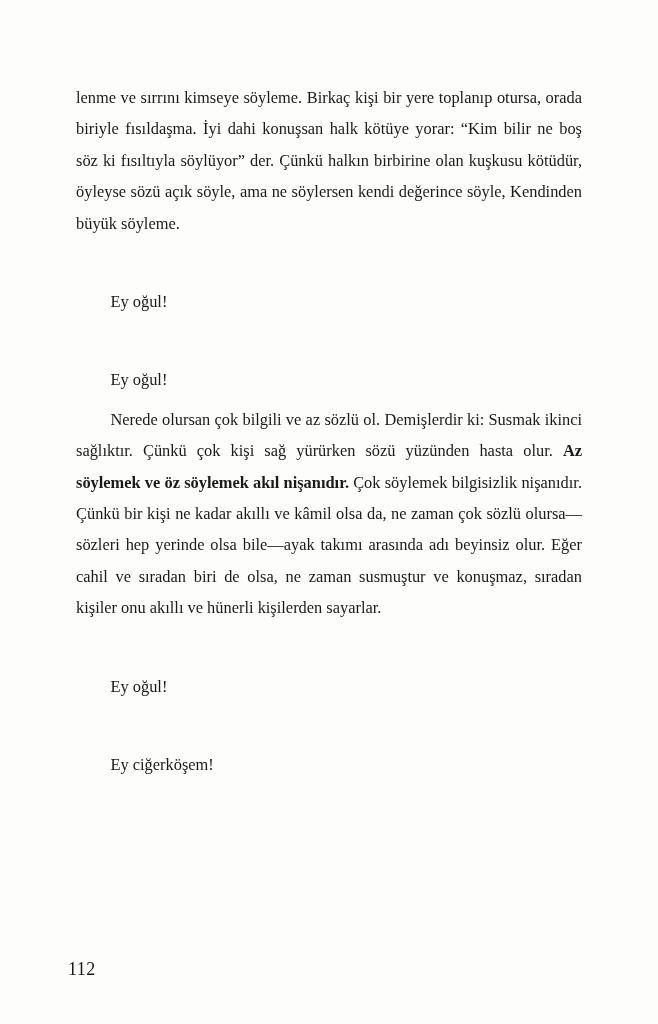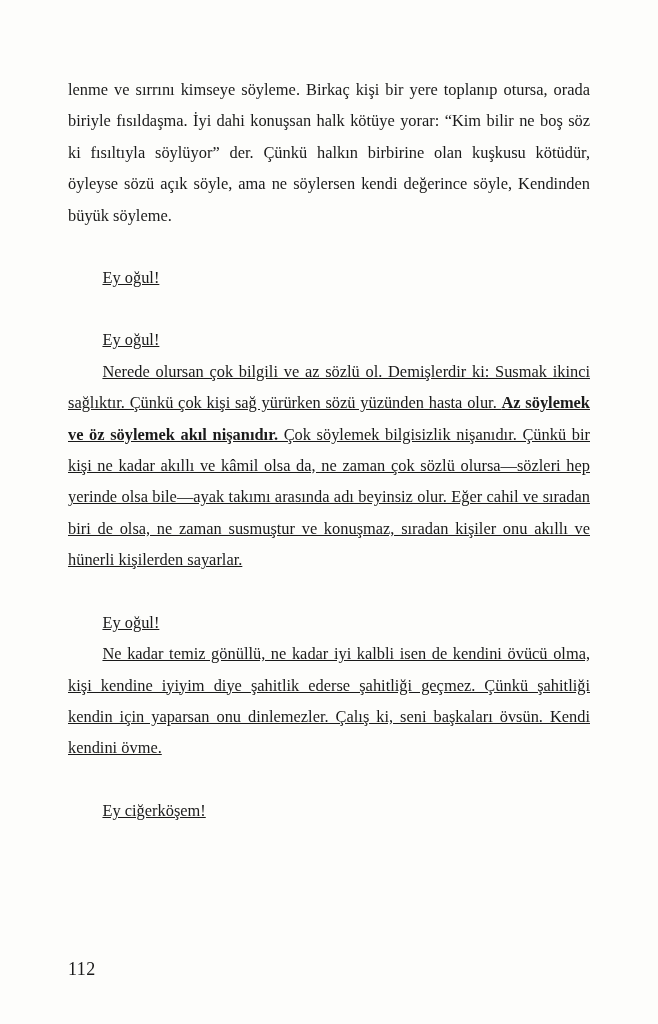--- a/index.html
+++ b/index.html
@@ -22,26 +22,25 @@
     padding: 74px 68px 0 68px;
   }
   .body-text {
     font-size: 16.4px;
     line-height: 31.4px;
     text-align: justify;
     text-justify: inter-word;
     hyphens: manual;
   }
   .para {
-    margin: 0;
+    margin: 8px;
     text-indent: 0;
   }
   .para.indent {
     text-indent: 2.1em;
-    text-decoration: underline;
   }
   .spacer {
     height: 31px;
   }
   .folio {
     position: absolute;
     left: 68px;
     bottom: 44px;
     font-size: 18px;
     letter-spacing: 0.4px;
@@ -71,21 +70,20 @@
     <p class="para indent">Ey oğul!</p>
 
     <p class="para indent">
       <span>Nerede olursan çok bilgili ve az sözlü ol. Demişlerdir ki: Susmak ikinci sağlıktır. Çünkü çok kişi sağ yürürken sözü yüzünden hasta olur. </span><b class="bold">Az söylemek ve öz söylemek akıl nişanıdır.</b><span> Çok söylemek bilgisizlik nişanıdır. Çünkü bir kişi ne kadar akıllı ve kâmil olsa da, ne zaman çok sözlü olursa—sözleri hep yerinde olsa bile—ayak takımı arasında adı beyinsiz olur. Eğer cahil ve sıradan biri de olsa, ne zaman susmuştur ve konuşmaz, sıradan kişiler onu akıllı ve hünerli kişilerden sayarlar.</span>
     </p>
 
     <div class="spacer"></div>
 
     <p class="para indent">Ey oğul!</p>
 
-    <p class="para indent">Ne kadar temiz gönüllü, ne kadar iyi kalbli isen de kendini övücü olma, kişi kendine iyiyim diye şahitlik ederse şahitliği geçmez. Çünkü şahitliği kendin için yaparsan onu dinlemezler. Çalış ki, seni başkaları övsün. Kendi kendini övme.</p>
 
     <div class="spacer"></div>
 
     <p class="para indent">Ey ciğerköşem!</p>
 
   </div>
 
   <div class="folio">112</div>
 </div>
 

